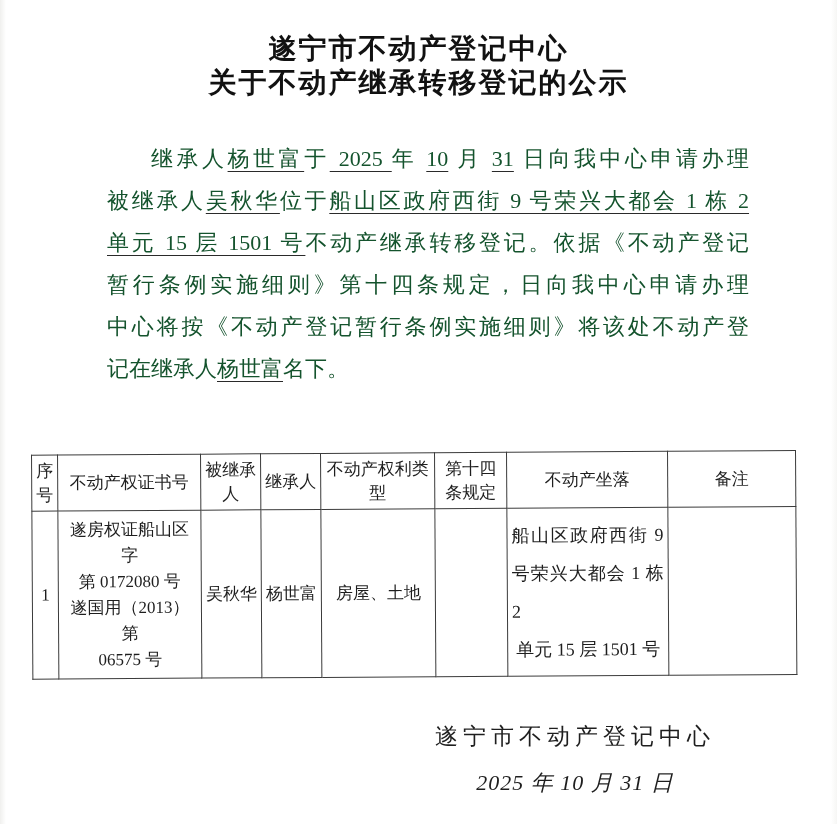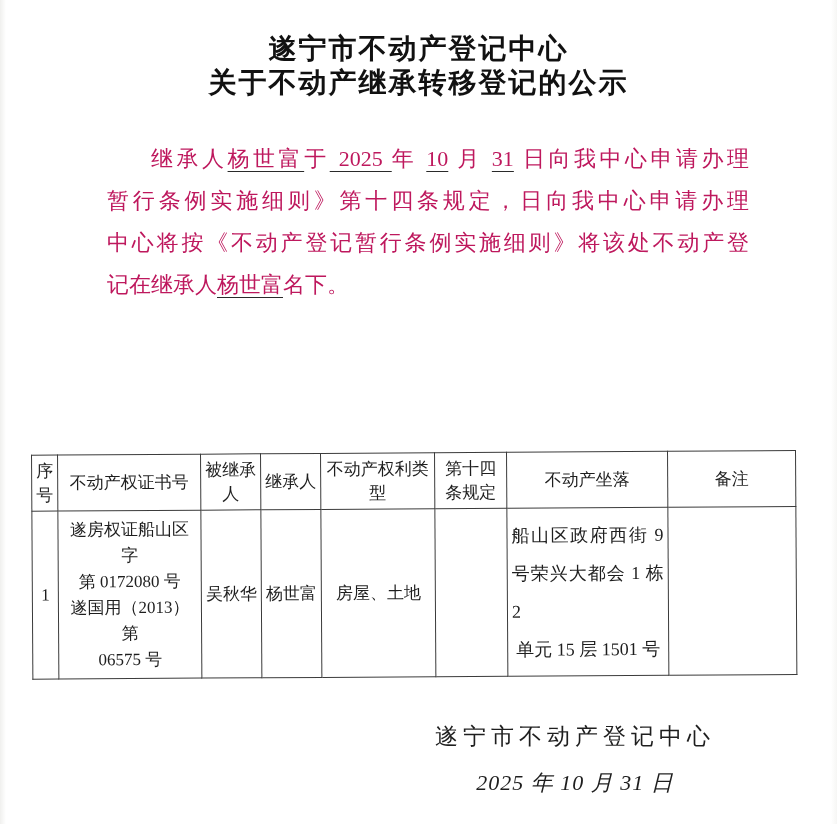--- a/index.html
+++ b/index.html
@@ -25,21 +25,21 @@
     color: #111111;
   }
   .title-line { font-size: 28px; line-height: 34px; letter-spacing: 2px; }
 
   
   .paragraph {
     position: absolute;
     top: 138px; left: 107px;
     width: 642px;
     font-size: 22px;
-    color: #be185d;
+    color: #14532d;
   }
   .p-line {
     line-height: 42px;
     height: 42px;
     text-align: justify;
     text-align-last: justify;
     white-space: nowrap;
   }
   .p-line.indent { text-indent: 2em; }
   .p-line.last { text-align-last: left; }
@@ -96,20 +96,22 @@
 
 <div class="doc">
 
   <div class="title-block">
     <div class="title-line">遂宁市不动产登记中心</div>
     <div class="title-line">关于不动产继承转移登记的公示</div>
   </div>
 
   <div class="paragraph">
       <div class="p-line indent"><span>继承人</span><span class="u">杨世富</span><span>于</span><span class="u"> 2025 </span><span>年 </span><span class="u">10</span><span> 月 </span><span class="u">31</span><span> 日向我中心申请办理</span></div>
+      <div class="p-line"><span>被继承人</span><span class="u">吴秋华</span><span>位于</span><span class="u">船山区政府西街 9 号荣兴大都会 1 栋 2</span></div>
+      <div class="p-line"><span class="u">单元 15 层 1501 号</span><span>不动产继承转移登记。依据《不动产登记</span></div>
       <div class="p-line"><span>暂行条例实施细则》第十四条规定，日向我中心申请办理</span></div>
       <div class="p-line"><span>中心将按《不动产登记暂行条例实施细则》将该处不动产登</span></div>
       <div class="p-line last"><span>记在继承人</span><span class="u">杨世富</span><span>名下。</span></div>
     </div>
 
   <div class="table-wrap">
     <table class="notice-table">
       <colgroup>
         <col style="width:26px">
         <col style="width:143px">

